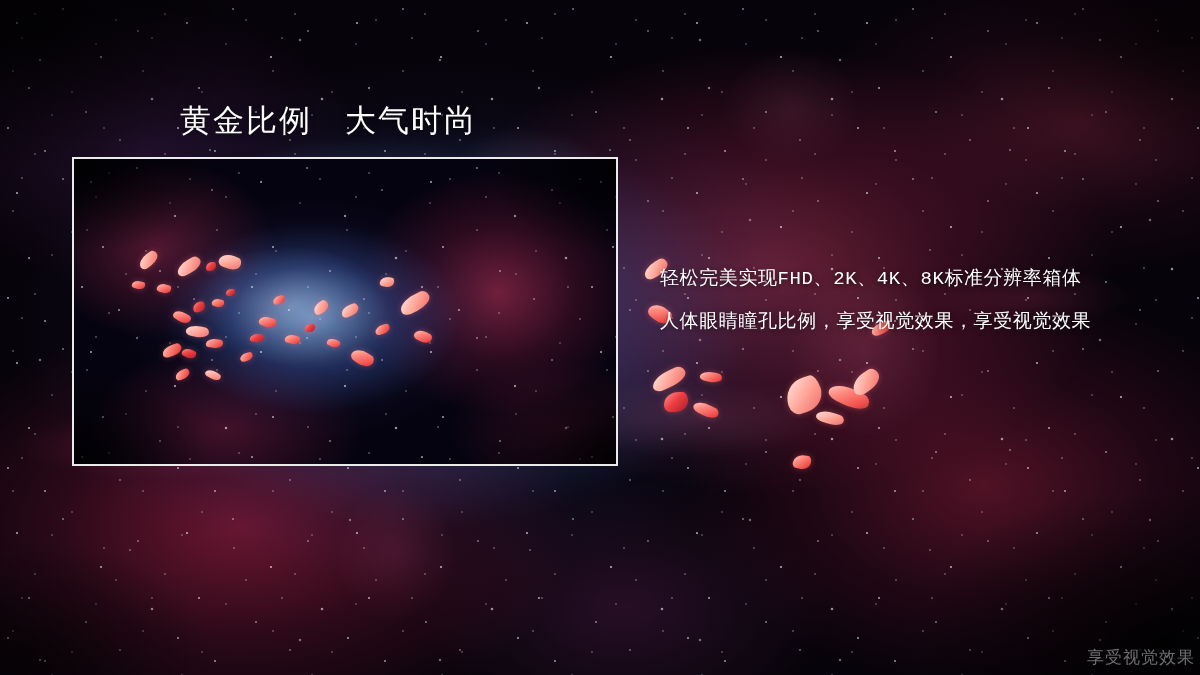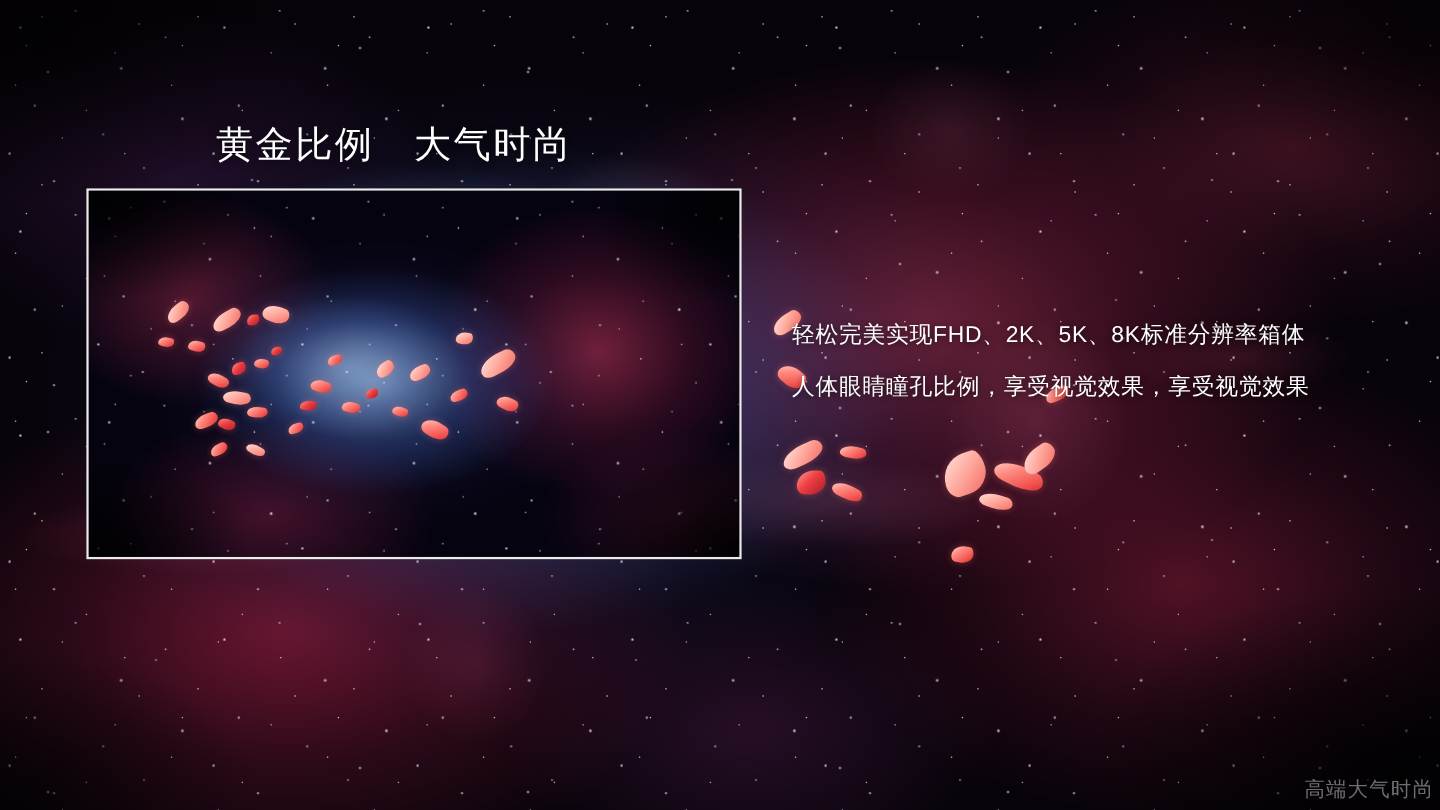--- a/index.html
+++ b/index.html
@@ -4,21 +4,21 @@
 <style>
   html, body {
     margin: 0; padding: 0;
     background: #000;
   }
   #slide {
     position: relative;
     width: 1200px; height: 675px;
     overflow: hidden;
     background: #0a0308;
-    font-family: Liberation Sans, sans-serif;
+    font-family: Liberation Mono, monospace;
     user-select: none;
   }
 
   
   .bg-layer { position: absolute; inset: 0; }
 
   .neb-base {
     background:
       radial-gradient(ellipse 46% 52% at 36% 48%, rgba(120,165,235,0.55) 0%, rgba(70,100,190,0.34) 32%, rgba(35,40,95,0.12) 58%, rgba(0,0,0,0) 76%),
       radial-gradient(ellipse 30% 34% at 30% 45%, rgba(195,225,255,0.40) 0%, rgba(120,170,230,0.20) 42%, rgba(0,0,0,0) 72%),
@@ -229,19 +229,19 @@
         <div class="petal pale" style="left: 325px; top: 136px; width: 32px; height: 16px; transform: rotate(-26deg);"></div>
         <div class="petal" style="left: 340px; top: 172px; width: 18px; height: 11px; transform: rotate(28deg);"></div>
         <div class="petal pale" style="left: 64px; top: 95px; width: 21px; height: 12px; transform: rotate(-36deg);"></div>
         <div class="petal" style="left: 58px; top: 122px; width: 13px; height: 8px; transform: rotate(14deg);"></div>
       </div>
   </div>
 
   <div id="slide-title">黄金比例　大气时尚</div>
 
   <div id="body-copy">
-    <div class="line">轻松完美实现FHD、2K、5K、8K标准分辨率箱体</div>
+    <div class="line">轻松完美实现FHD、2K、4K、8K标准分辨率箱体</div>
     <div class="line">人体眼睛瞳孔比例，享受视觉效果，享受视觉效果</div>
   </div>
 
-  <div id="watermark">高端大气时尚</div>
+  <div id="watermark">享受视觉效果</div>
 
 </div>
 
 </body></html>

